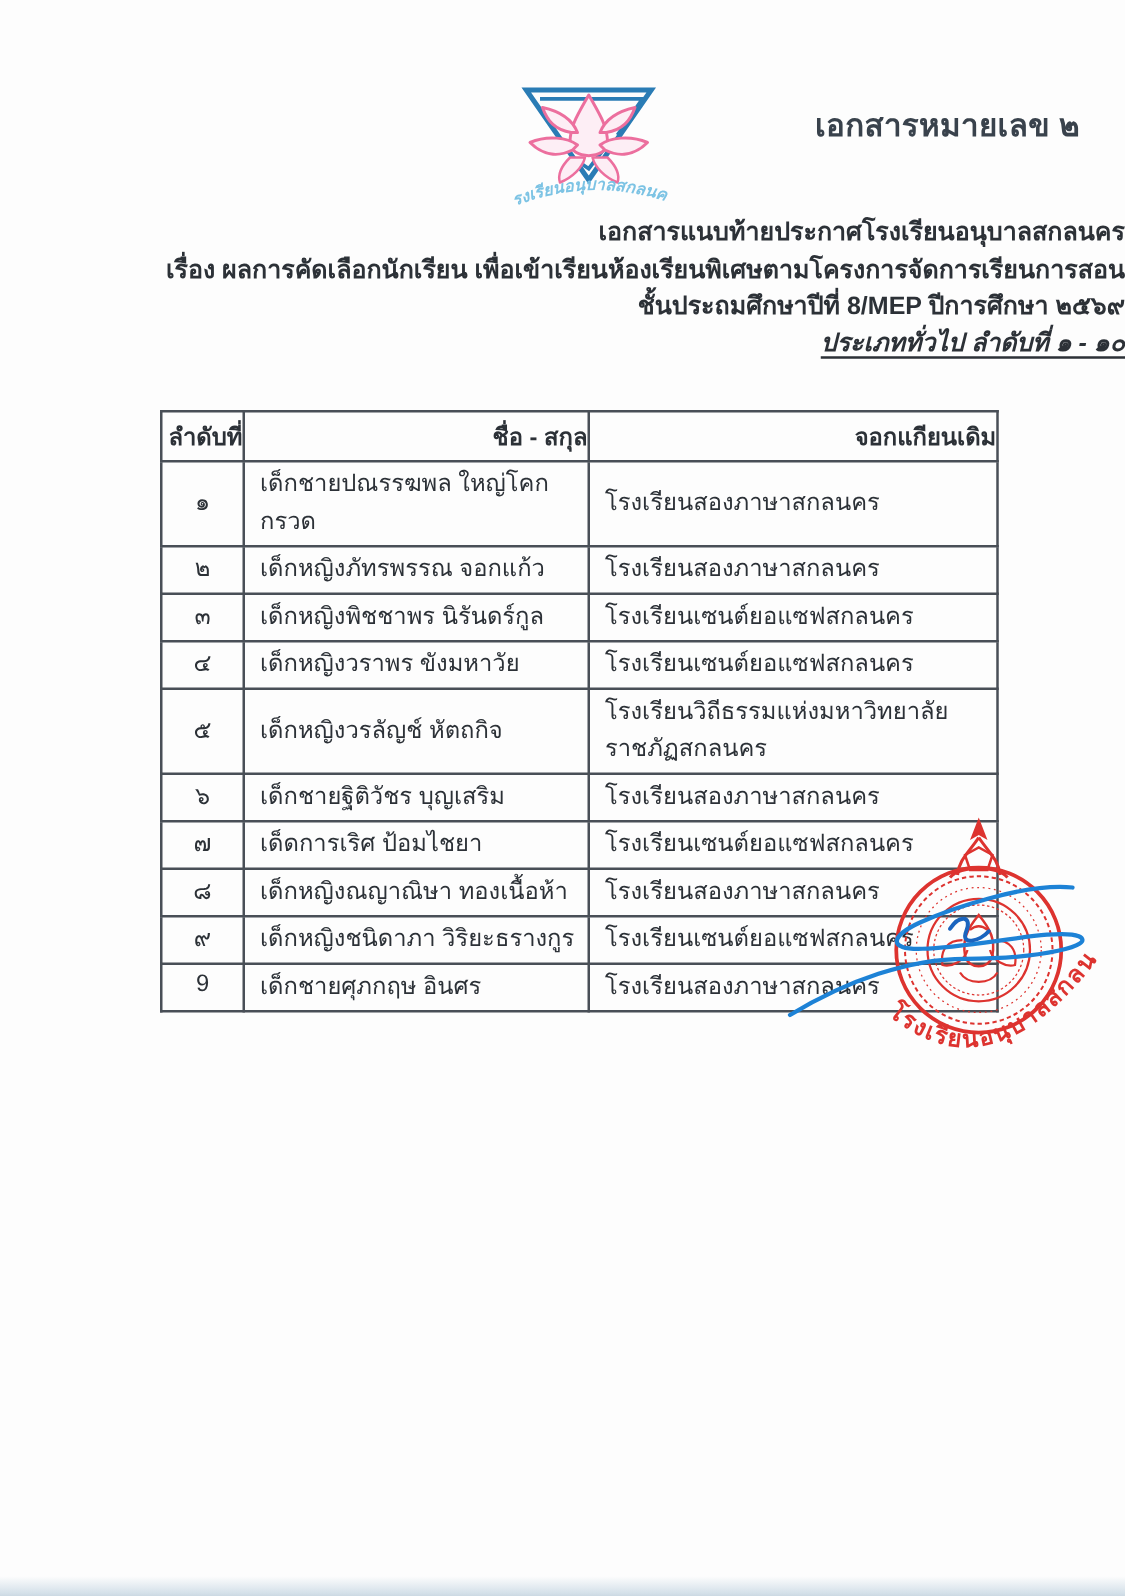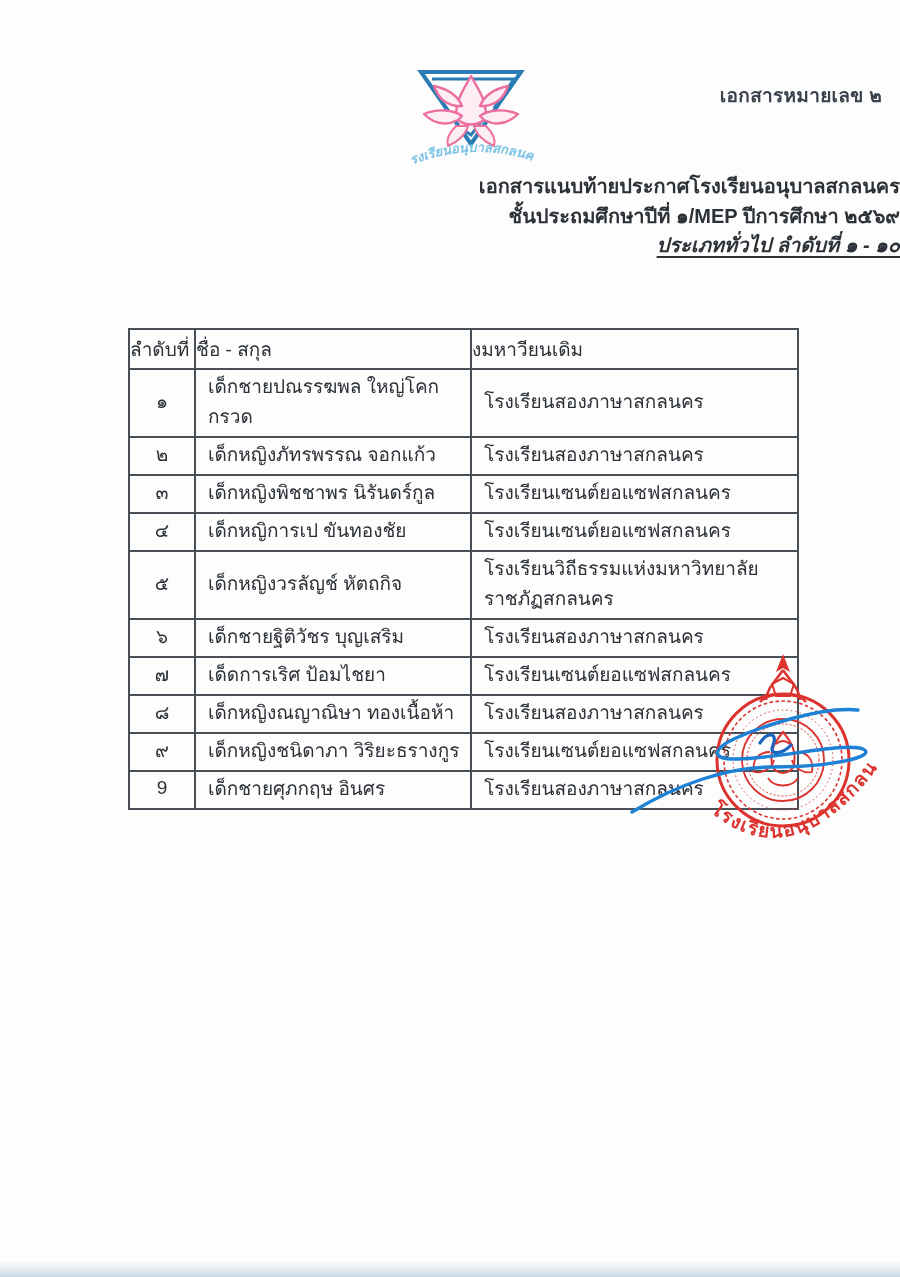--- a/index.html
+++ b/index.html
@@ -6,42 +6,42 @@
   html,body { background:#ffffff; }
   body { font-family:"Liberation Sans","DejaVu Sans",sans-serif; }
   .page{
     position:relative; width:900px; height:1277px; margin:0 auto;
     background:#fefefef8; background-color:#fdfdfd; overflow:hidden;
     color:#2d3238;
   }
   
   .doc-number{
     position:absolute; left:652px; top:80px; width:230px;
-    font-size:19px; font-weight:600; color:#39424c; letter-spacing:.3px;text-align:right;
+    font-size:25px; font-weight:600; color:#39424c; letter-spacing:.3px;
   }
   
   .logo{ position:absolute; left:396px; top:56px; width:150px; height:118px; }
   
   .titles{
     position:absolute; left:0; top:172px; width:900px; text-align:right;
     font-size:20px; font-weight:700; color:#2c3137; line-height:29.5px;
   }
   .titles .t5{
     font-style:italic; text-decoration:underline; text-underline-offset:4px;
     text-decoration-thickness:2px;
     padding-left:20px;
   }
   
   .roster{
     position:absolute; left:128px; top:328px; width:669px;
     border-collapse:collapse; font-size:19px; color:#2c3137;
     table-layout:fixed;
   }
   .roster th,.roster td{ border:2px solid #494f57; background:transparent; }
-  .roster th{ height:40px; font-weight:400; text-align:left; }
+  .roster th{ height:40px; font-weight:700; text-align:right; }
   .roster td{ height:36.5px; padding:1px 10px 5px 12px; text-align:left; }
   .roster td.col-no{ text-align:center; padding:1px 2px 5px; }
   .w-no{ width:66px; } .w-name{ width:276px; } .w-school{ width:327px; }
   
   .stamp{ position:absolute; left:620px; top:648px; width:272px; height:222px; }
   
   .scan-edge{
     position:absolute; left:0; bottom:0; width:900px; height:16px;
     background:linear-gradient(180deg, rgba(214,226,235,0) 0%, #d4e0e9 85%, #cbd8e2 100%);
   }
@@ -74,56 +74,57 @@
 
       <path id="logoArc" d="M18,108 Q75,86 134,104" fill="none" stroke="none"></path>
       <text font-size="13" font-weight="700" fill="#7cc3e4" font-style="italic">
         <textPath href="#logoArc" startOffset="50%" text-anchor="middle">โรงเรียนอนุบาลสกลนคร</textPath>
       </text>
     </svg>
   </div>
 
   <div class="titles">
     <div class="t1">เอกสารแนบท้ายประกาศโรงเรียนอนุบาลสกลนคร</div>
-    <div class="t4">ชั้นประถมศึกษาปีที่ ๑/MEP ปีการศึกษา ๒๕๖๙</div>
+    <div class="t2">เรื่อง ผลการคัดเลือกนักเรียน เพื่อเข้าเรียนห้องเรียนพิเศษตามโครงการจัดการเรียนการสอน</div>
+    <div class="t4">ชั้นประถมศึกษาปีที่ 8/MEP ปีการศึกษา ๒๕๖๙</div>
     <div class="t5">ประเภททั่วไป ลำดับที่ ๑ - ๑๐</div>
   </div>
 
   <table class="roster">
     <colgroup>
       <col class="w-no">
         <col class="w-name">
         <col class="w-school">
     </colgroup>
     <thead>
       <tr>
         <th>ลำดับที่</th>
         <th>ชื่อ - สกุล</th>
-        <th>งมหาวียนเดิม</th>
+        <th>จอกแกียนเดิม</th>
       </tr>
     </thead>
     <tbody>
         <tr>
           <td class="col-no">๑</td>
           <td>เด็กชายปณรรฆพล ใหญ่โคกกรวด</td>
           <td>โรงเรียนสองภาษาสกลนคร</td>
         </tr>
         <tr>
           <td class="col-no">๒</td>
           <td>เด็กหญิงภัทรพรรณ จอกแก้ว</td>
           <td>โรงเรียนสองภาษาสกลนคร</td>
         </tr>
         <tr>
           <td class="col-no">๓</td>
           <td>เด็กหญิงพิชชาพร นิรันดร์กูล</td>
           <td>โรงเรียนเซนต์ยอแซฟสกลนคร</td>
         </tr>
         <tr>
           <td class="col-no">๔</td>
-          <td>เด็กหญิการเป ขันทองชัย</td>
+          <td>เด็กหญิงวราพร ขังมหาวัย</td>
           <td>โรงเรียนเซนต์ยอแซฟสกลนคร</td>
         </tr>
         <tr>
           <td class="col-no">๕</td>
           <td>เด็กหญิงวรลัญช์ หัตถกิจ</td>
           <td>โรงเรียนวิถีธรรมแห่งมหาวิทยาลัยราชภัฏสกลนคร</td>
         </tr>
         <tr>
           <td class="col-no">๖</td>
           <td>เด็กชายฐิติวัชร บุญเสริม</td>

